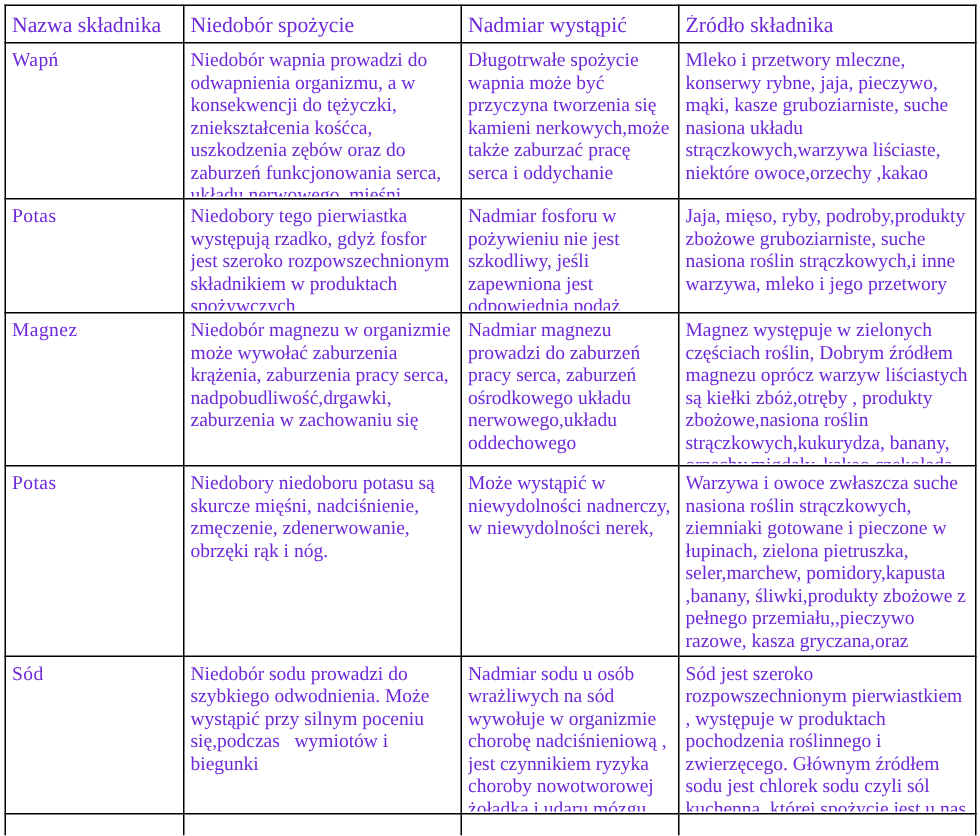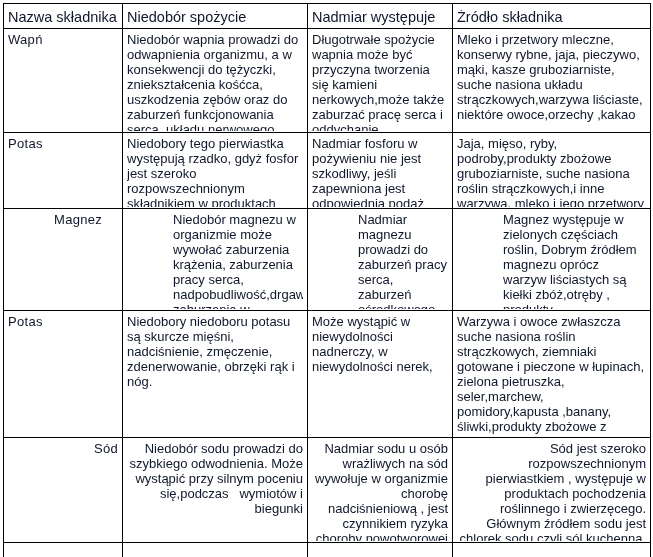--- a/index.html
+++ b/index.html
@@ -6,22 +6,22 @@
     margin: 0;
     padding: 0;
     background: #ffffff;
   }
   .page {
     position: relative;
     width: 653px;
     height: 557px;
     background: #ffffff;
     overflow: hidden;
-    font-family: Liberation Sans, sans-serif;
-    color: #0f172a;
+    font-family: Liberation Serif, serif;
+    color: #6d28d9;
   }
   table.minerals {
     position: absolute;
     left: 3px;
     top: 3px;
     width: 647px;
     border-collapse: collapse;
     table-layout: fixed;
   }
   table.minerals col.c1 { width: 119px; }
@@ -47,23 +47,23 @@
   td.mineral-name {
     font-weight: bold;
     font-size: 15px;
     letter-spacing: 0.3px;
   }
   
   .cc        { overflow: hidden; }
   tr.hdr  .cc { height: 17px; }
   tr.r-wapn   .cc { height: 99px;  }
   tr.r-fosfor .cc { height: 71px;  }
-  tr.r-magnez .cc { height: 97px; margin-left: 46px;  }
+  tr.r-magnez .cc { height: 97px;  }
   tr.r-potas  .cc { height: 122px; }
-  tr.r-sod    .cc { height: 100px; text-align: right; }
+  tr.r-sod    .cc { height: 100px; }
   tr.r-partial .cc { height: 26px; }
 </style>
 </head>
 <body>
 
 <div class="page">
   <table class="minerals">
     <colgroup>
       <col class="c1">
         <col class="c2">
@@ -72,21 +72,21 @@
     </colgroup>
     <tbody>
         <tr class="hdr">
       <th>
             <div class="cc">Nazwa składnika</div>
           </th>
       <th>
             <div class="cc">Niedobór spożycie</div>
           </th>
       <th>
-            <div class="cc">Nadmiar występuje</div>
+            <div class="cc">Nadmiar wystąpić</div>
           </th>
       <th>
             <div class="cc">Źródło składnika</div>
           </th>
     </tr>
 
     <tr class="r-wapn">
       <td class="mineral-name">
             <div class="cc">Wapń</div>
           </td>

